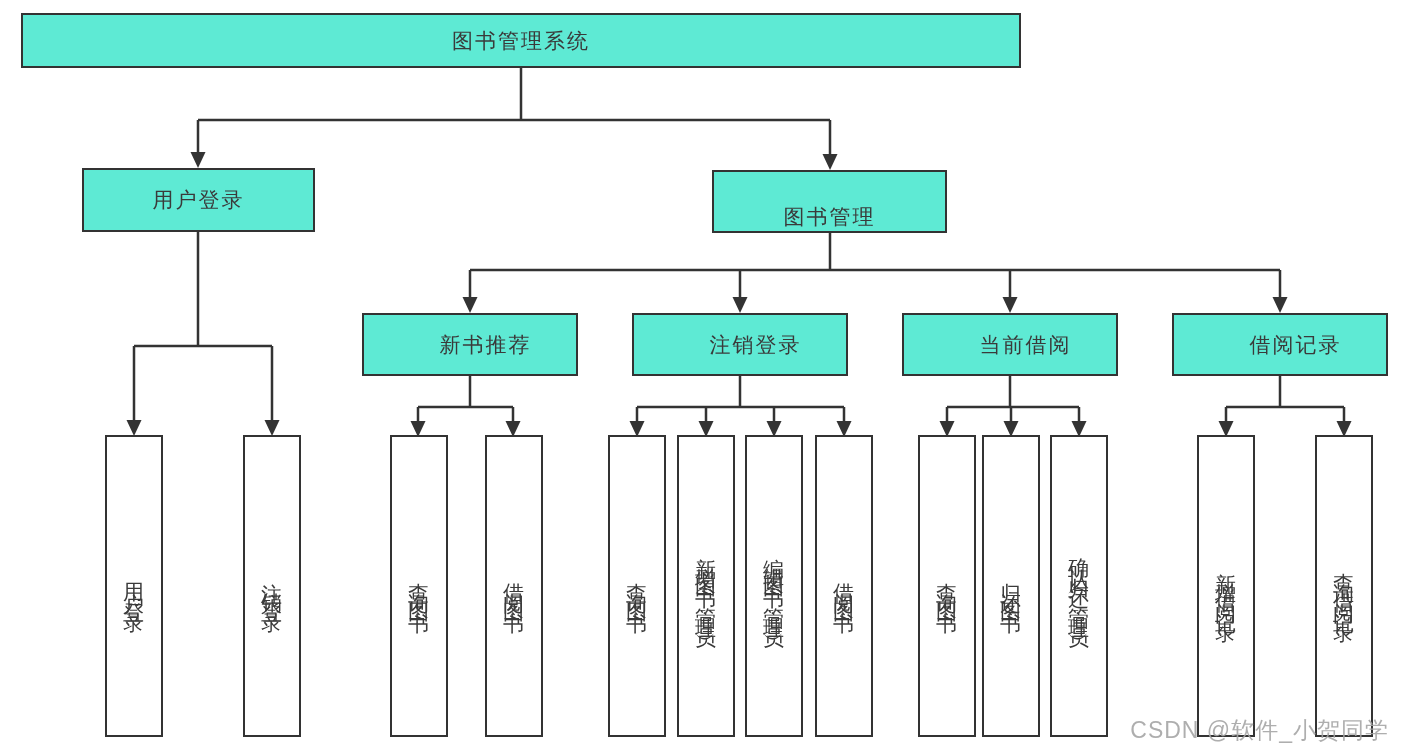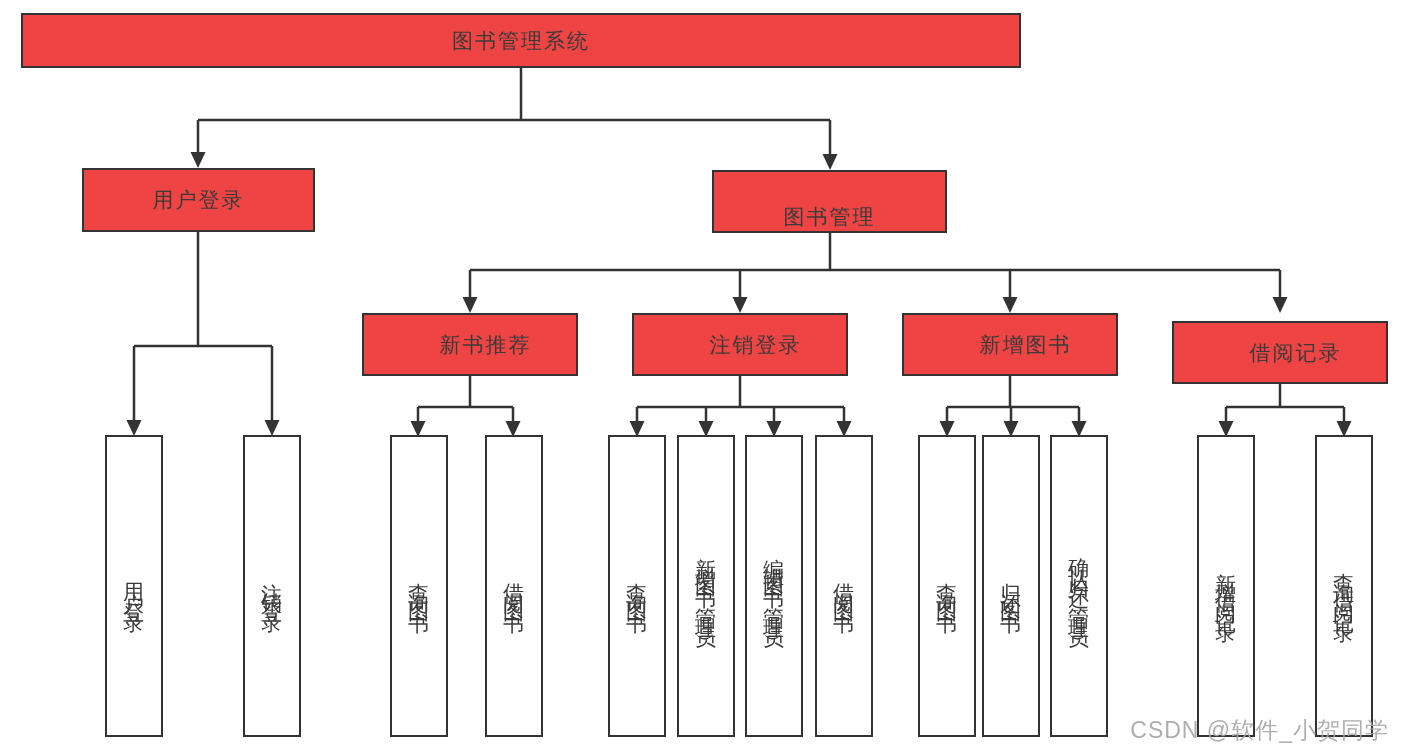--- a/index.html
+++ b/index.html
@@ -19,21 +19,21 @@
   #connector-svg {
     position: absolute;
     left: 0; top: 0;
     width: 1405px;
     height: 747px;
   }
   .box {
     position: absolute;
     box-sizing: border-box;
     border: 2.5px solid #333333;
-    background: #ef4444;
+    background: #5eead4;
     display: flex;
     align-items: center;
     justify-content: center;
     font-size: 21px;
     letter-spacing: 2px;
     color: #3a3a3a;
   }
   .vbox {
     position: absolute;
     box-sizing: border-box;
@@ -58,21 +58,21 @@
   
   #root-box       { left: 21px;   top: 13px;  width: 1000px; height: 55px; }
   
   #branch-user-login { left: 82px;  top: 168px; width: 233px; height: 64px; }
   #branch-book-mgmt  { left: 712px; top: 170px; width: 235px; height: 63px; align-items: flex-end; }
   
   .sub { top: 313px; width: 216px; height: 63px; padding-left: 31px; }
   #sub-new-books      { left: 362px; }
   #sub-book-borrow    { left: 632px; }
   #sub-current-borrow { left: 902px; }
-  #sub-borrow-records { left: 1172px; margin-top: 8px; }
+  #sub-borrow-records { left: 1172px; }
   
   #leaf-user-login          { left: 105px; }
   #leaf-logout              { left: 243px; }
   #leaf-query-books-1       { left: 390px; }
   #leaf-borrow-books-1      { left: 485px; }
   #leaf-query-books-2       { left: 608px; }
   #leaf-add-book-admin      { left: 677px; }
   #leaf-edit-book-admin     { left: 745px; }
   #leaf-borrow-books-2      { left: 815px; }
   #leaf-query-books-3       { left: 918px; }
@@ -148,21 +148,21 @@
     <span>图书管理</span>
   </div>
 
   <div class="box sub" id="sub-new-books">
     <span>新书推荐</span>
   </div>
   <div class="box sub" id="sub-book-borrow">
     <span>注销登录</span>
   </div>
   <div class="box sub" id="sub-current-borrow">
-    <span>新增图书</span>
+    <span>当前借阅</span>
   </div>
   <div class="box sub" id="sub-borrow-records">
     <span>借阅记录</span>
   </div>
 
   <div class="vbox" id="leaf-user-login">
     <span>用户登录</span>
   </div>
   <div class="vbox" id="leaf-logout">
     <span>注销登录</span>

